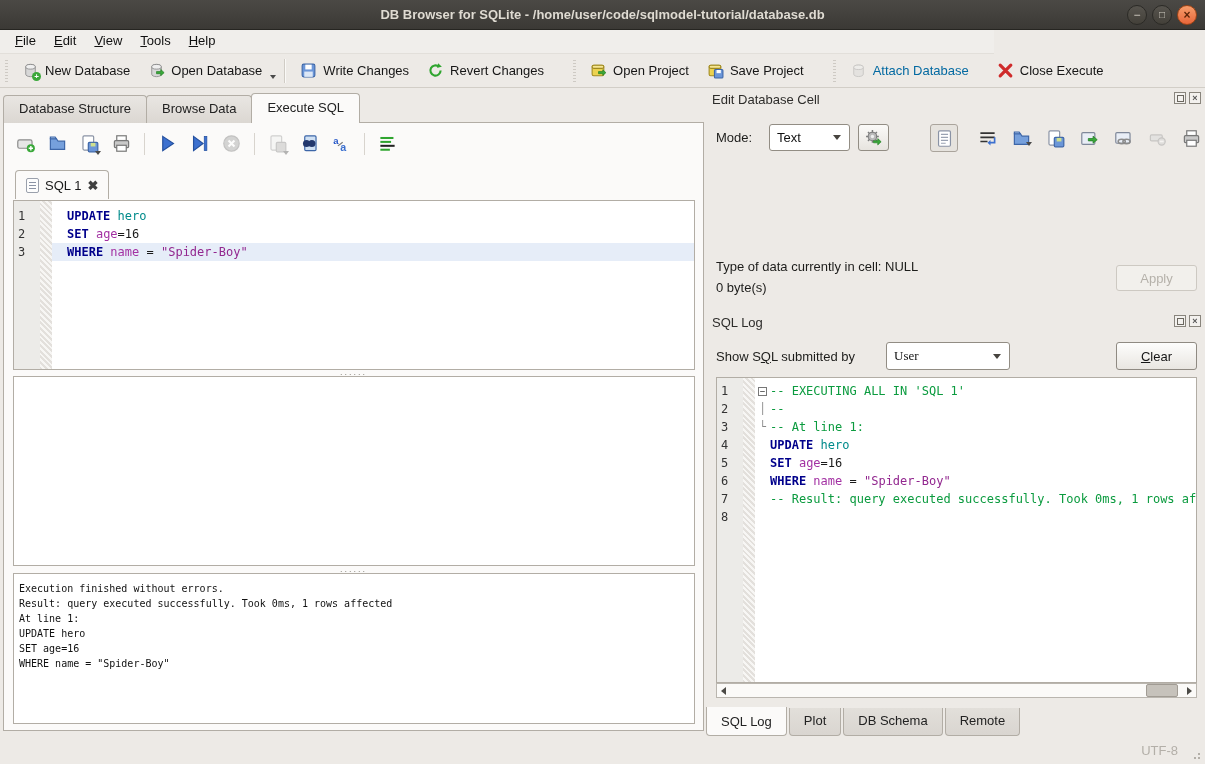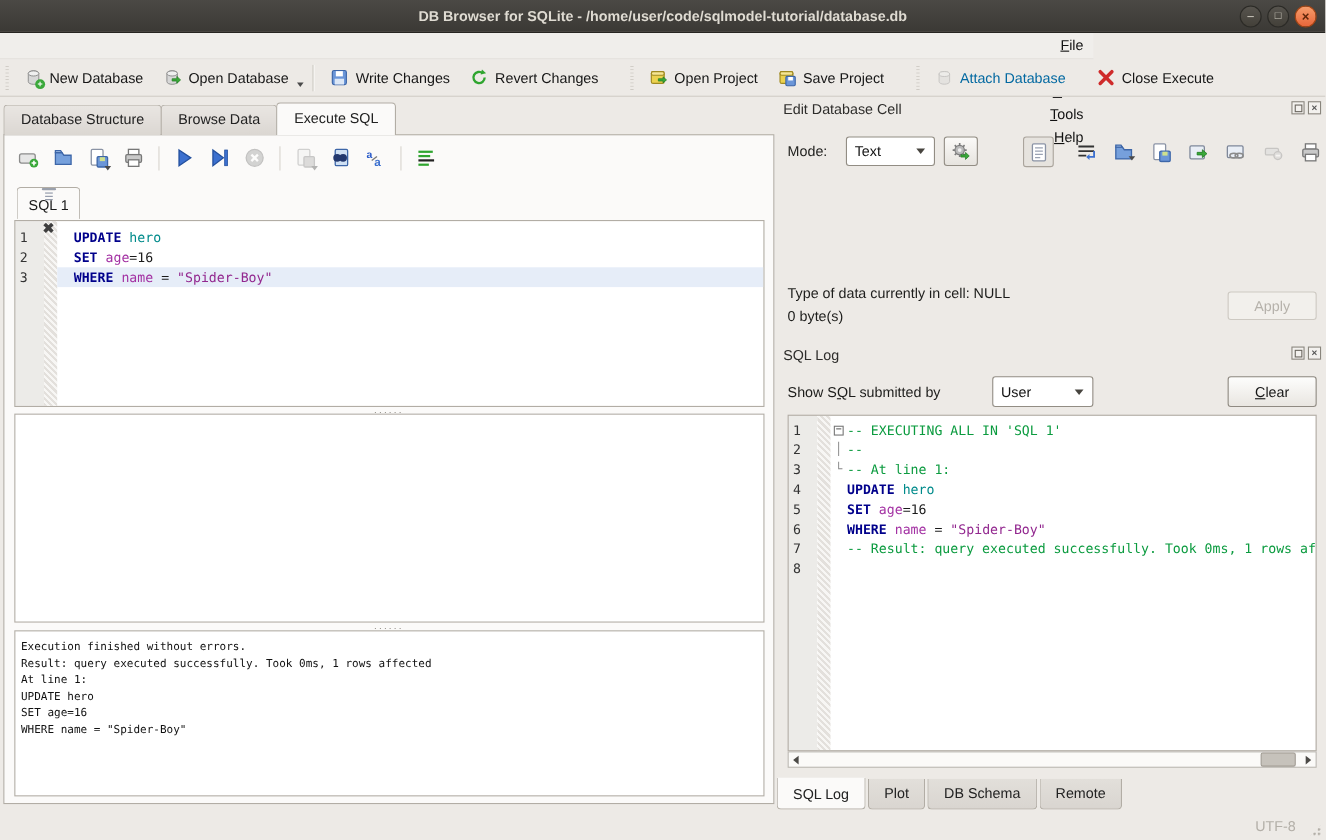--- a/index.html
+++ b/index.html
@@ -13,21 +13,21 @@
   .titlebar .title { color:#dfdbd2; font-weight:bold; font-size:13px; }
   .winbtns { position:absolute; right:8px; top:5px; display:flex; gap:5px; }
   .wbtn { width:20px; height:20px; border-radius:50%; border:1px solid #2b2a26;
     background:linear-gradient(#57544e,#434039); display:flex; align-items:center; justify-content:center;
     color:#cfcbc1; font-size:12px; line-height:1; cursor:default; }
   .wbtn.close { background:linear-gradient(#f69d6b,#e8663a); border-color:#a04415; color:#5e2508; }
   .g-min::before{content:"\2212";} .g-max::before{content:"\25A1"; font-size:10px;} .g-close::before{content:"\00D7"; font-weight:bold;}
 
   
   .menubar { position:absolute; left:0; top:30px; width:994px; height:24px; background:#f0eeeb;
-    display:flex; align-items:flex-end; padding-left:6px; border-bottom:1px solid #e2dfda;flex-direction:column; }
+    display:flex; align-items:flex-start; padding-left:6px; border-bottom:1px solid #e2dfda; }
   .menu-item { font-size:13px; padding:3px 9px; color:#111; }
   .menu-item u { text-decoration:underline; }
 
   
   .toolbar { position:absolute; left:0; top:54px; width:1205px; height:34px; background:#edeae6;
     border-bottom:1px solid #d2cec7; display:flex; align-items:center; }
   .thandle { width:7px; height:22px; margin:0 3px;
     background:repeating-linear-gradient(#c6c2bb 0 1px, transparent 1px 3px); background-size:3px 3px; background-repeat:repeat-y; background-position:2px 0; opacity:.8; }
   .tsep { width:1px; height:24px; background:#d0ccc5; margin:0 6px; box-shadow:1px 0 0 #faf9f7; }
   .tbtn { display:flex; align-items:center; gap:6px; padding:4px 9px; font-size:13px; color:#161616; border-radius:3px; position:relative; }
@@ -50,21 +50,21 @@
   .sql-toolbar { position:absolute; left:10px; top:9px; display:flex; align-items:center; gap:9px; }
   .sic { width:23px; height:23px; display:flex; align-items:center; justify-content:center; position:relative; }
   .sic svg { width:19px; height:19px; }
   .sic.dim { opacity:.4; filter:grayscale(1); }
   .sic .tcaret { bottom:0; right:0; }
   .ssep { width:1px; height:22px; background:#d8d4cе; background:#d8d4ce; margin:0 2px; }
 
   
   .sqltab-row { position:absolute; left:11px; top:47px; height:29px; display:flex; z-index:2; }
   .sqltab { display:flex; align-items:center; gap:6px; font-size:13px; padding:0 10px; background:#fbfaf9;
-    border:1px solid #b2ada5; border-bottom:none; border-radius:4px 4px 0 0;flex-direction:column; }
+    border:1px solid #b2ada5; border-bottom:none; border-radius:4px 4px 0 0; }
   .tab-close { color:#3f3f3f; font-weight:bold; font-size:13px; }
   .tab-close::before { content:"\2716"; }
   .doc-ic { width:13px; height:15px; background:#fdfdfd; border:1px solid #9aa0ac; border-radius:2px; position:relative; }
   .doc-ic::before { content:""; position:absolute; left:2px; top:3px; width:7px; height:1px; background:#8b93a5; box-shadow:0 3px 0 #8b93a5, 0 6px 0 #8b93a5; }
 
   
   .codebox { position:absolute; background:linear-gradient(to right, #ecebe8 0 26px, #ffffff 26px);
     border:1px solid #b2ada5; overflow:hidden; font-family:"DejaVu Sans Mono",monospace; font-size:12px; }
   .hatchcol { position:absolute; left:26px; top:0; bottom:0; width:12px;
     background:repeating-linear-gradient(45deg,#e3e0dc 0 2px,#f7f6f4 2px 4px); }
@@ -468,21 +468,21 @@
     <span>Apply</span>
   </div>
 
   <div class="dock-title" style="left:6px; top:227px;">SQL Log</div>
   <div class="dock-icons" style="right:4px; top:227px;">
     <span class="dicon float"></span>
     <span class="dicon xc"></span>
   </div>
 
   <div class="label13" style="left:10px; top:261px;">Show S<u>Q</u>L submitted by</div>
-  <div class="combo" style="left:196px; top:254px; width:92px; height:28px;">
+  <div class="combo" style="left:180px; top:254px; width:124px; height:28px;font-family:Liberation Serif, serif;">
     <span>User</span>
     <span class="caret"></span>
   </div>
   <div class="btn" style="left:410px; top:254px; width:81px; height:28px;">
     <span><u>C</u>lear</span>
   </div>
 
   <div class="codebox" style="left:10px; top:289px; width:481px; height:306px; padding-top:4px;">
     <div class="hatchcol"></div>
   <div class="crow">

